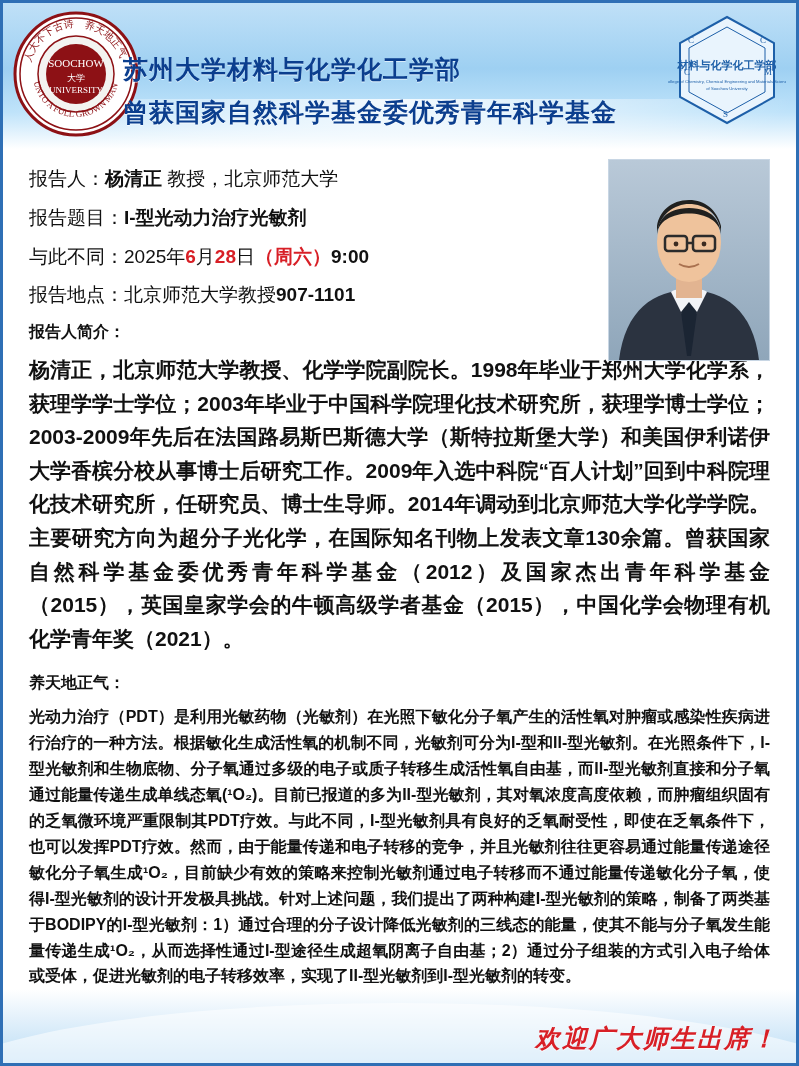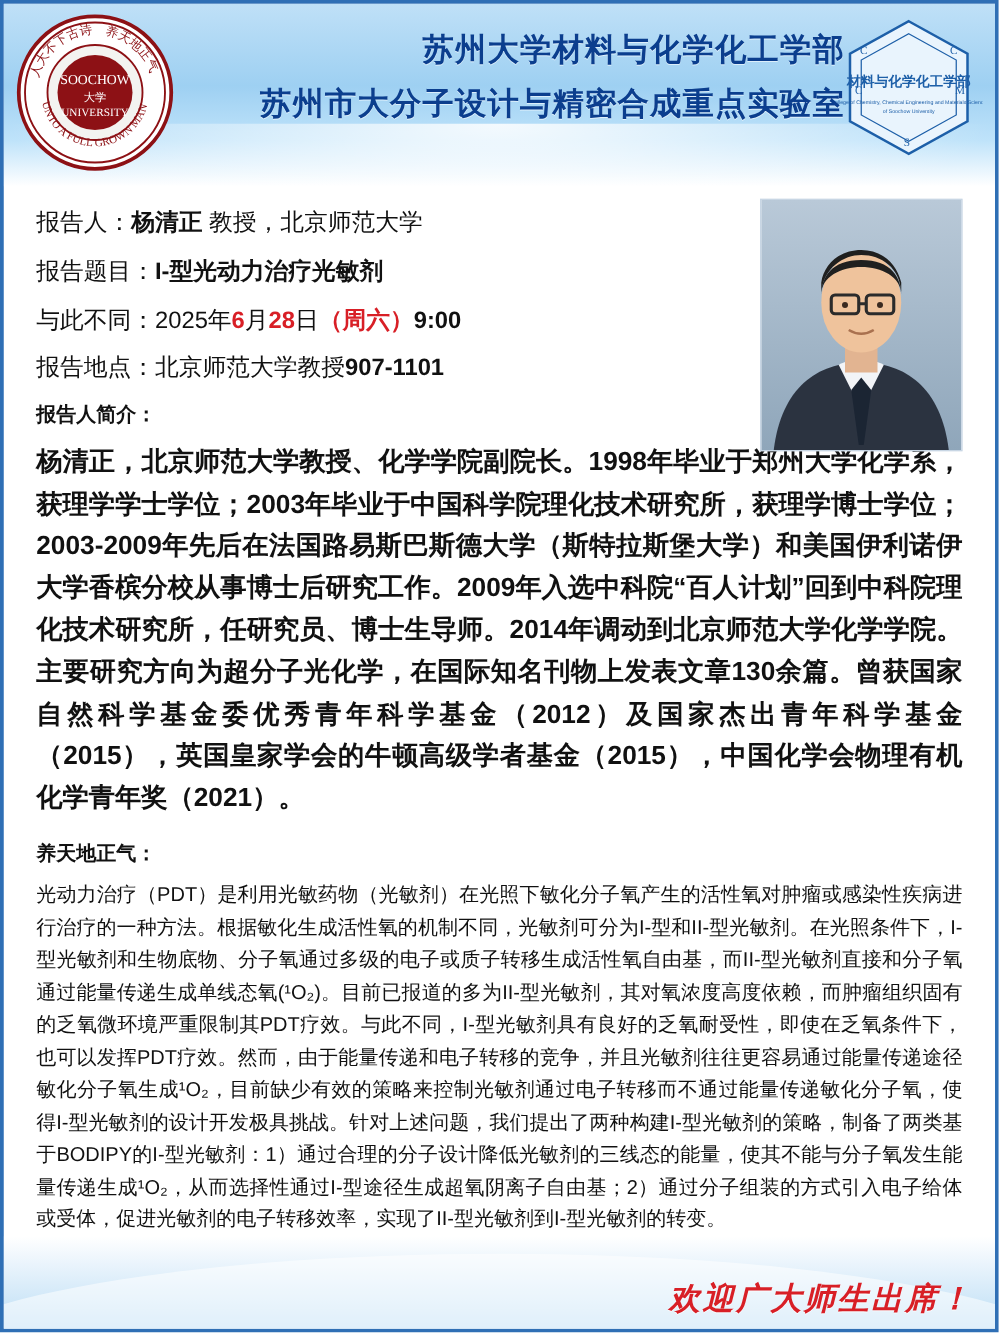--- a/index.html
+++ b/index.html
@@ -32,22 +32,22 @@
   .header-swoosh {
     position: absolute;
     left: 0; right: 0; bottom: -40px;
     height: 90px;
     background: radial-gradient(ellipse at 50% 0%, rgba(255,255,255,0.85) 0%, rgba(255,255,255,0.0) 70%);
   }
   .header-titles {
     position: absolute;
     left: 120px;
     right: 120px;
-    top: 20px;
-    text-align: right;
+    top: 50px;
+    text-align: left;
     color: #0b3e8e;
     font-weight: bold;
   }
   .header-titles .line1 {
     font-size: 25px;
     letter-spacing: 1px;
     margin-bottom: 10px;
     text-shadow: 0 1px 0 rgba(255,255,255,0.6);
   }
   .header-titles .line2 {
@@ -119,21 +119,21 @@
     line-height: 1.62;
     color: #111;
     text-align: justify;
   }
   .body-text.bio {
     font-weight: bold;
     font-size: 21px;
     line-height: 1.6;
   }
   .body-text.abstract {
-    font-weight: normal;
+    font-weight: bold;
     font-size: 16px;
     line-height: 1.62;
   }
   .bio .name {
     font-weight: bold;
   }
   
   .footer {
     position: absolute;
     left: 0; right: 0; bottom: 0;
@@ -202,21 +202,21 @@
         <text x="96" y="62" fill="#1d5fa8" font-size="9" font-family="'Liberation Serif', serif">M</text>
         <text x="55" y="104" fill="#1d5fa8" font-size="9" font-family="'Liberation Serif', serif">S</text>
         <text x="59" y="56" text-anchor="middle" fill="#1d5fa8" font-size="11" font-weight="bold" font-family="'Liberation Serif', serif">材料与化学化工学部</text>
         <text x="59" y="70" text-anchor="middle" fill="#1d5fa8" font-size="4.2" font-family="'Liberation Sans', sans-serif">College of Chemistry, Chemical Engineering and Materials Science</text>
         <text x="59" y="77" text-anchor="middle" fill="#1d5fa8" font-size="4.2" font-family="'Liberation Sans', sans-serif">of Soochow University</text>
       </svg>
     </div>
 
     <div class="header-titles">
       <div class="line1">苏州大学材料与化学化工学部</div>
-      <div class="line2">苏州市大分子设计与精密合成重点实验室</div>
+      <div class="line2">曾获国家自然科学基金委优秀青年科学基金</div>
     </div>
   </div>
 
   <div class="info">
 
     <div class="photo">
       <svg width="160" height="200" viewBox="0 0 160 200">
         <defs>
           <linearGradient id="bg" x1="0" y1="0" x2="0" y2="1">
             <stop offset="0%" stop-color="#b9c9d8"></stop>

